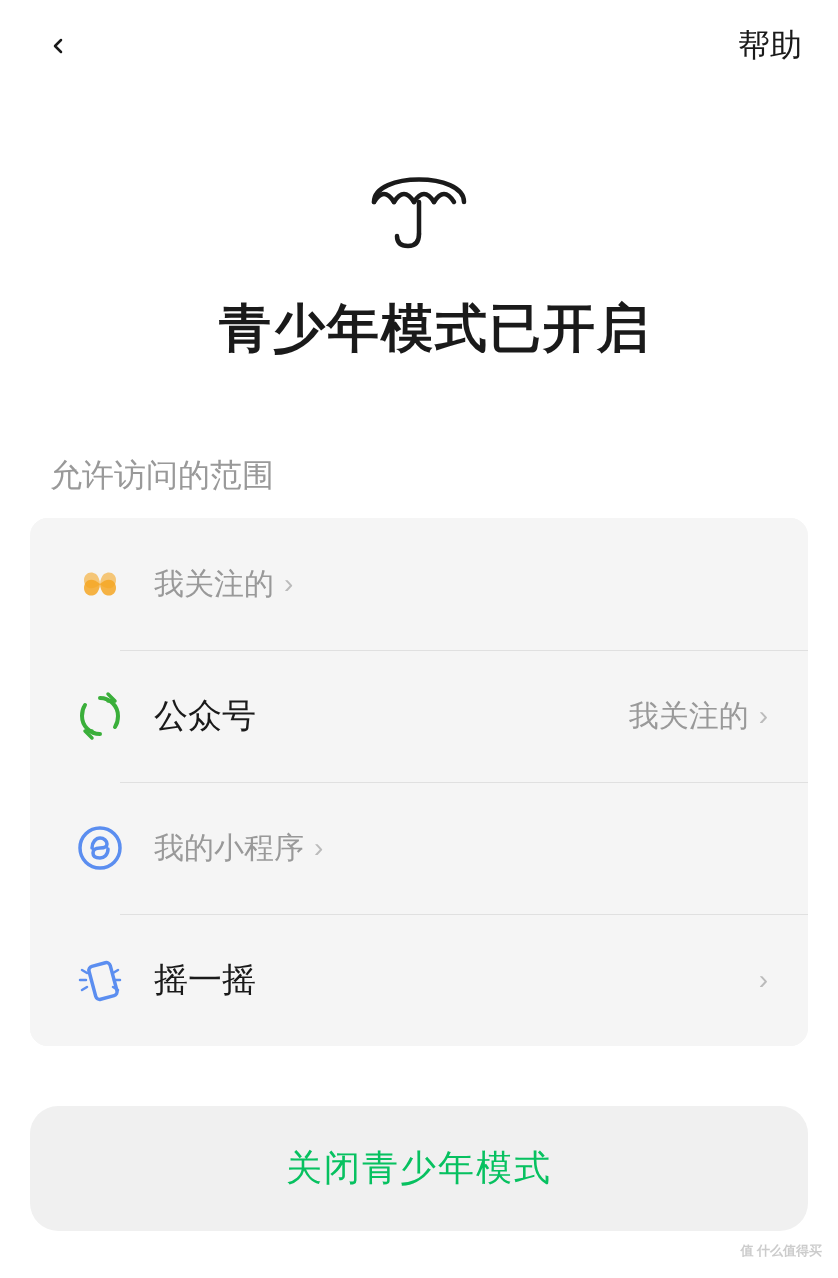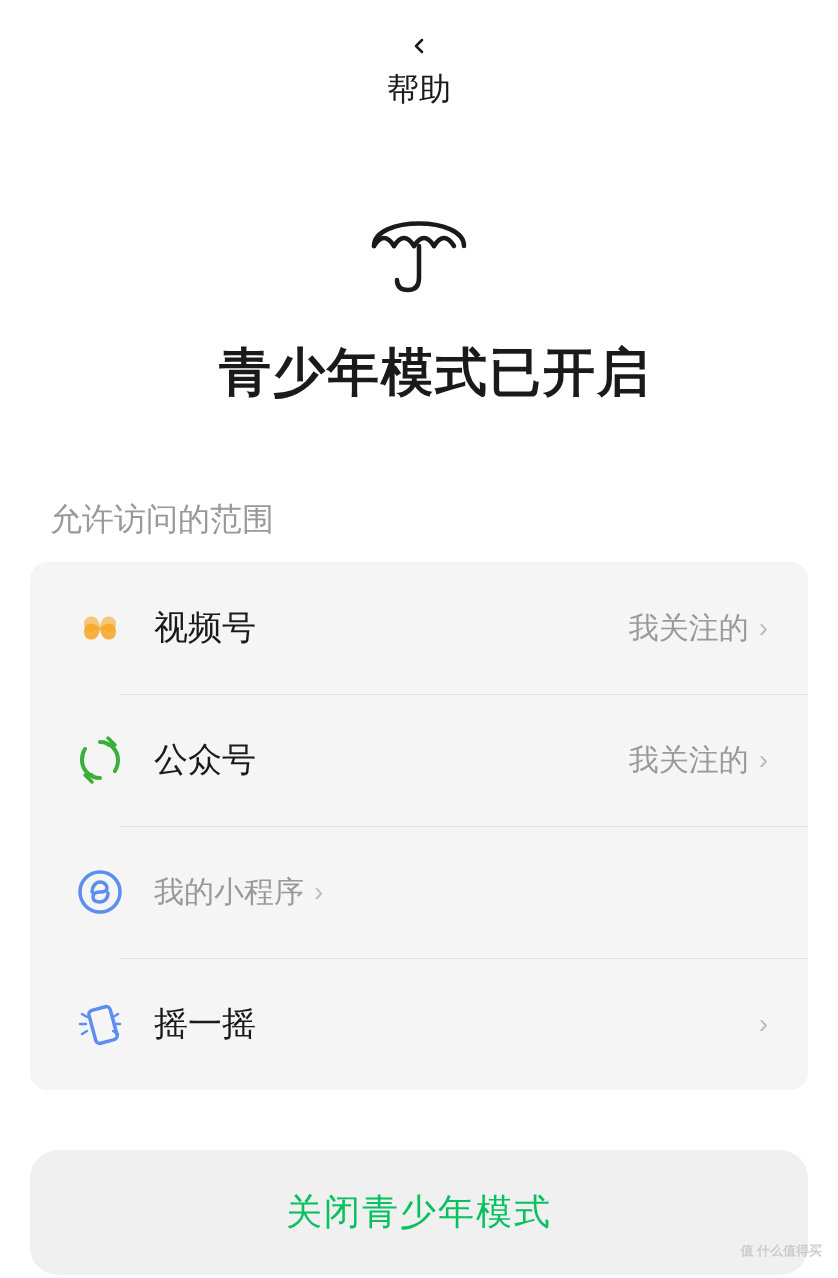--- a/index.html
+++ b/index.html
@@ -12,21 +12,20 @@
       color: #1a1a1a;
       position: relative;
     }
 
     
     .header {
       display: flex;
       align-items: center;
       justify-content: space-between;
       padding: 24px 36px 16px 36px;
-      flex-direction: column;
     }
     .back-btn {
       width: 44px;
       height: 44px;
       display: flex;
       align-items: center;
       justify-content: center;
       cursor: pointer;
     }
     .back-icon-svg {
@@ -183,21 +182,20 @@
   <div class="list-item">
     <div class="item-icon">
 
       <svg width="52" height="52" viewBox="0 0 52 52" fill="none">
         <path d="M26 26 C18 18 10 22 10 30 C10 36 16 40 22 36 C24 34 26 30 26 26Z" fill="#f5a623" opacity="0.85"></path>
         <path d="M26 26 C34 18 42 22 42 30 C42 36 36 40 30 36 C28 34 26 30 26 26Z" fill="#f5a623" opacity="0.85"></path>
         <path d="M26 26 C18 34 10 30 10 22 C10 16 16 12 22 16 C24 18 26 22 26 26Z" fill="#f5a623" opacity="0.6"></path>
         <path d="M26 26 C34 34 42 30 42 22 C42 16 36 12 30 16 C28 18 26 22 26 26Z" fill="#f5a623" opacity="0.6"></path>
       </svg>
     </div>
-    <span class="item-label">视频号</span>
     <span class="item-value">我关注的</span>
     <span class="chevron">›</span>
   </div>
 
   <div class="list-item">
     <div class="item-icon">
 
       <svg width="52" height="52" viewBox="0 0 52 52" fill="none">
         <path d="M26 8 C36 8 44 16 44 26 C44 30 43 34 41 37" stroke="#3aaf3a" stroke-width="4" stroke-linecap="round" fill="none"></path>
         <path d="M26 44 C16 44 8 36 8 26 C8 22 9 18 11 15" stroke="#3aaf3a" stroke-width="4" stroke-linecap="round" fill="none"></path>

